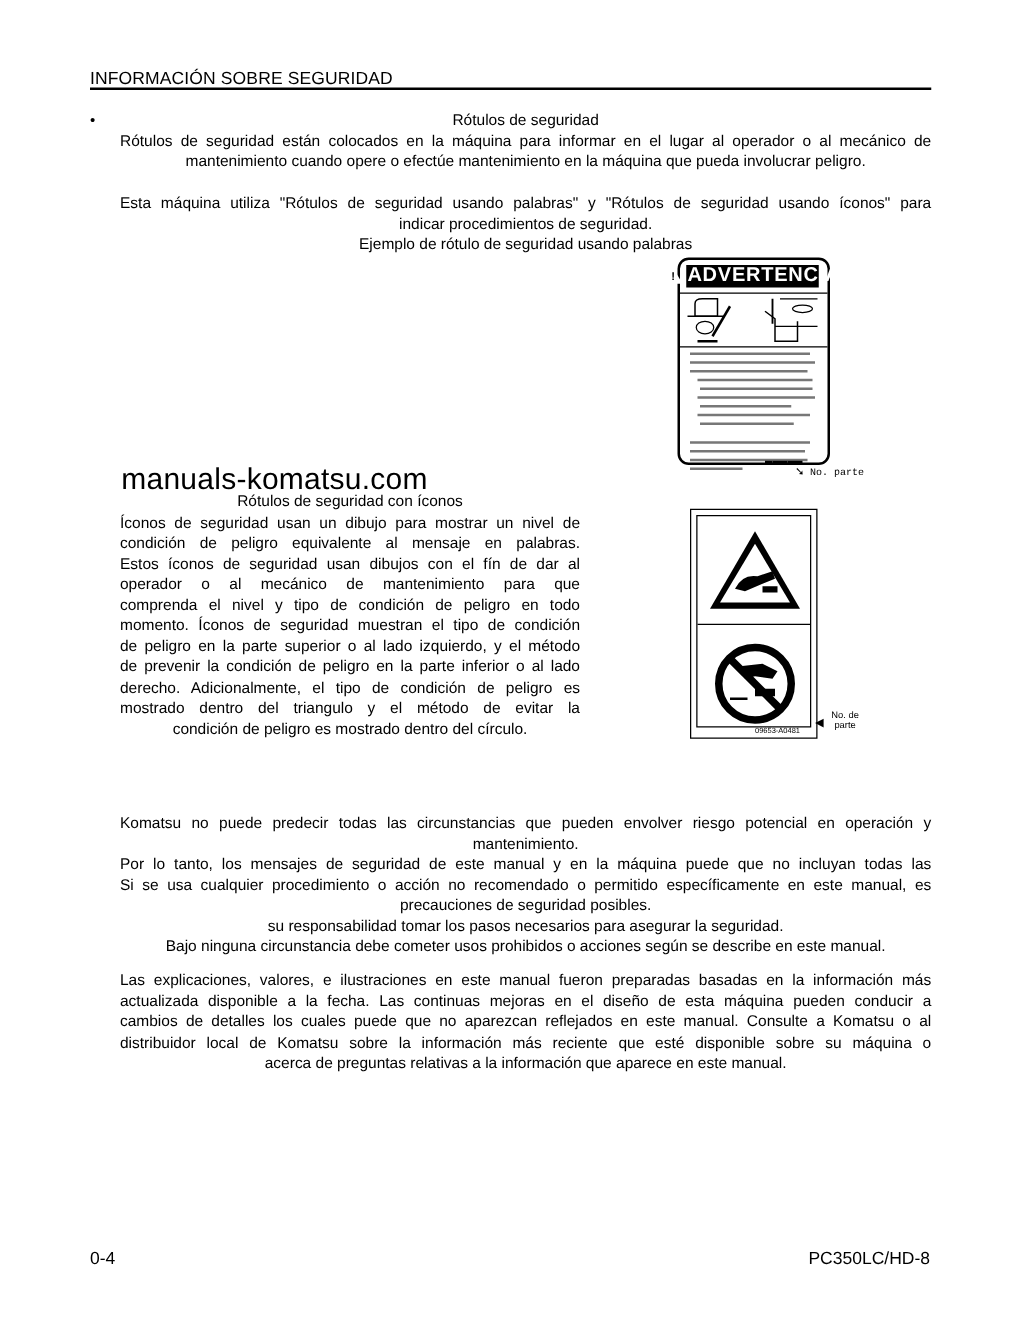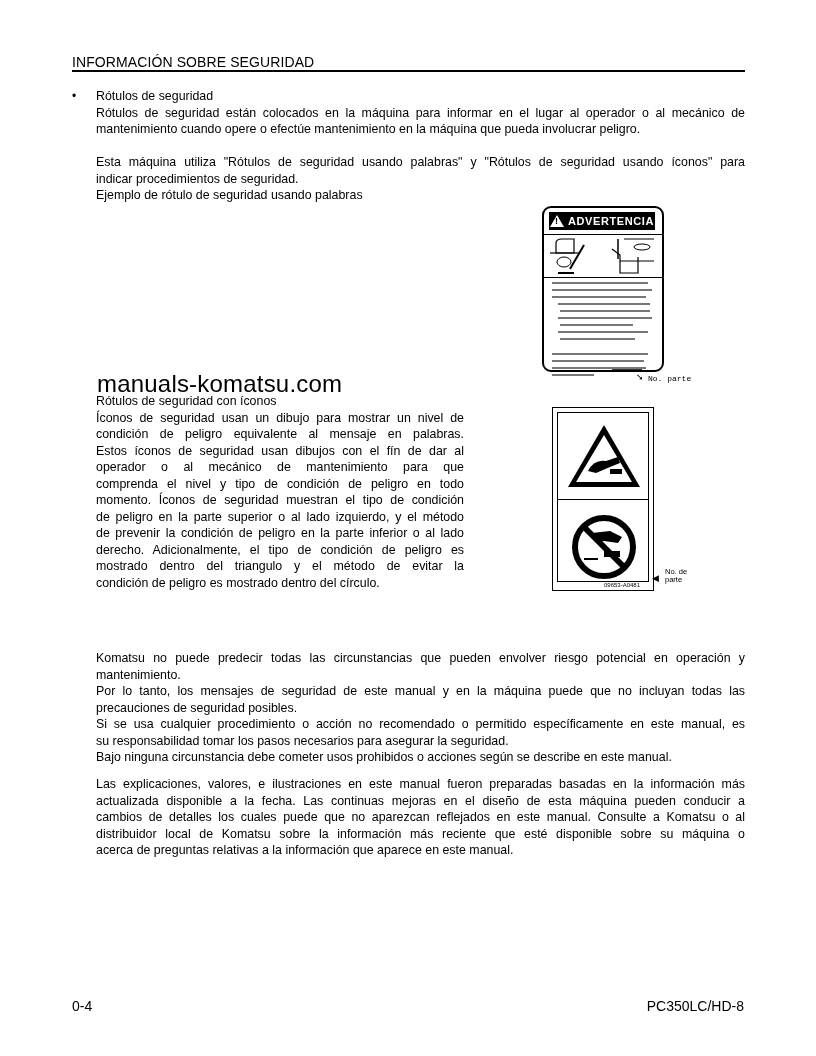--- a/index.html
+++ b/index.html
@@ -4,31 +4,31 @@
   <style>
     html, body { margin: 0; padding: 0; background: #ffffff; }
     body { width: 816px; height: 1056px; position: relative; overflow: hidden;
            font-family: "Liberation Sans", sans-serif; color: #000; }
     .abs { position: absolute; }
     .header-title { left: 72px; top: 54px; font-size: 14px; font-weight: normal; letter-spacing: 0.1px; }
     .header-rule { left: 72px; top: 70px; width: 673px; height: 2px; background: #000; }
     .txt { font-size: 12.4px; line-height: 16.5px; }
     .bullet { left: 72px; top: 88px; font-size: 12px; }
     .p-block { left: 96px; width: 649px; text-align: justify; }
-    .p-line { display: block; }
+    .p-line { display: block; text-align: center; }
     .p-just { text-align: justify; text-align-last: justify; }
     .watermark { left: 97px; top: 370px; font-size: 24px; letter-spacing: 0.2px; }
     .icons-block { left: 96px; top: 393px; width: 368px; }
     .footer-left { left: 72px; top: 998px; font-size: 14px; }
     .footer-right { right: 72px; top: 998px; font-size: 14px; }
 
     
     .word-label { left: 542px; top: 206px; width: 118px; height: 162px; border: 2px solid #000; border-radius: 9px; }
     .wl-head { position: absolute; left: 5px; top: 4px; width: 106px; height: 18px; background: #000; color: #fff;
-               font-size: 11px; font-weight: bold; display: flex; align-items: center; justify-content: center; gap: 4px; letter-spacing: 0.6px; }
+               font-size: 16px; font-weight: bold; display: flex; align-items: center; justify-content: center; gap: 4px; letter-spacing: 0.6px; }
     .wl-tri { width: 0; height: 0; border-left: 7px solid transparent; border-right: 7px solid transparent; border-bottom: 12px solid #fff; position: relative; }
     .wl-tri::after { content: "!"; position: absolute; left: -2px; top: 1px; font-size: 9px; color: #000; font-weight: bold; }
     .wl-pic { position: absolute; left: 0; top: 26px; width: 118px; height: 42px; border-top: 1px solid #000; border-bottom: 1px solid #000; }
     .wl-text { position: absolute; left: 8px; top: 74px; width: 104px; }
     .wl-text span { display: block; height: 2px; background: #777; margin: 0 0 5px 0; }
     .wl-code { left: 612px; top: 366px; font-size: 6px; }
     .wl-arrow { left: 636px; top: 372px; font-size: 9px; }
     .wl-part { left: 648px; top: 374px; font-size: 8px; font-family: Liberation Mono, monospace; }
 
     
@@ -134,22 +134,22 @@
 <div class="abs il-arrow">◀</div>
 <div class="abs il-part">
   <span class="p-line">No. de</span>
   <span class="p-line">parte</span>
 </div>
 
 <div class="abs txt p-block" style="top:650px;">
   <span class="p-line p-just">Komatsu no puede predecir todas las circunstancias que pueden envolver riesgo potencial en operación y</span>
   <span class="p-line">mantenimiento.</span>
   <span class="p-line p-just">Por lo tanto, los mensajes de seguridad de este manual y en la máquina puede que no incluyan todas las</span>
+  <span class="p-line p-just">Si se usa cualquier procedimiento o acción no recomendado o permitido específicamente en este manual, es</span>
   <span class="p-line">precauciones de seguridad posibles.</span>
-  <span class="p-line p-just">Si se usa cualquier procedimiento o acción no recomendado o permitido específicamente en este manual, es</span>
   <span class="p-line">su responsabilidad tomar los pasos necesarios para asegurar la seguridad.</span>
   <span class="p-line">Bajo ninguna circunstancia debe cometer usos prohibidos o acciones según se describe en este manual.</span>
 </div>
 
 <div class="abs txt p-block" style="top:776px;">
   <span class="p-line p-just">Las explicaciones, valores, e ilustraciones en este manual fueron preparadas basadas en la información más</span>
   <span class="p-line p-just">actualizada disponible a la fecha. Las continuas mejoras en el diseño de esta máquina pueden conducir a</span>
   <span class="p-line p-just">cambios de detalles los cuales puede que no aparezcan reflejados en este manual. Consulte a Komatsu o al</span>
   <span class="p-line p-just">distribuidor local de Komatsu sobre la información más reciente que esté disponible sobre su máquina o</span>
   <span class="p-line">acerca de preguntas relativas a la información que aparece en este manual.</span>

